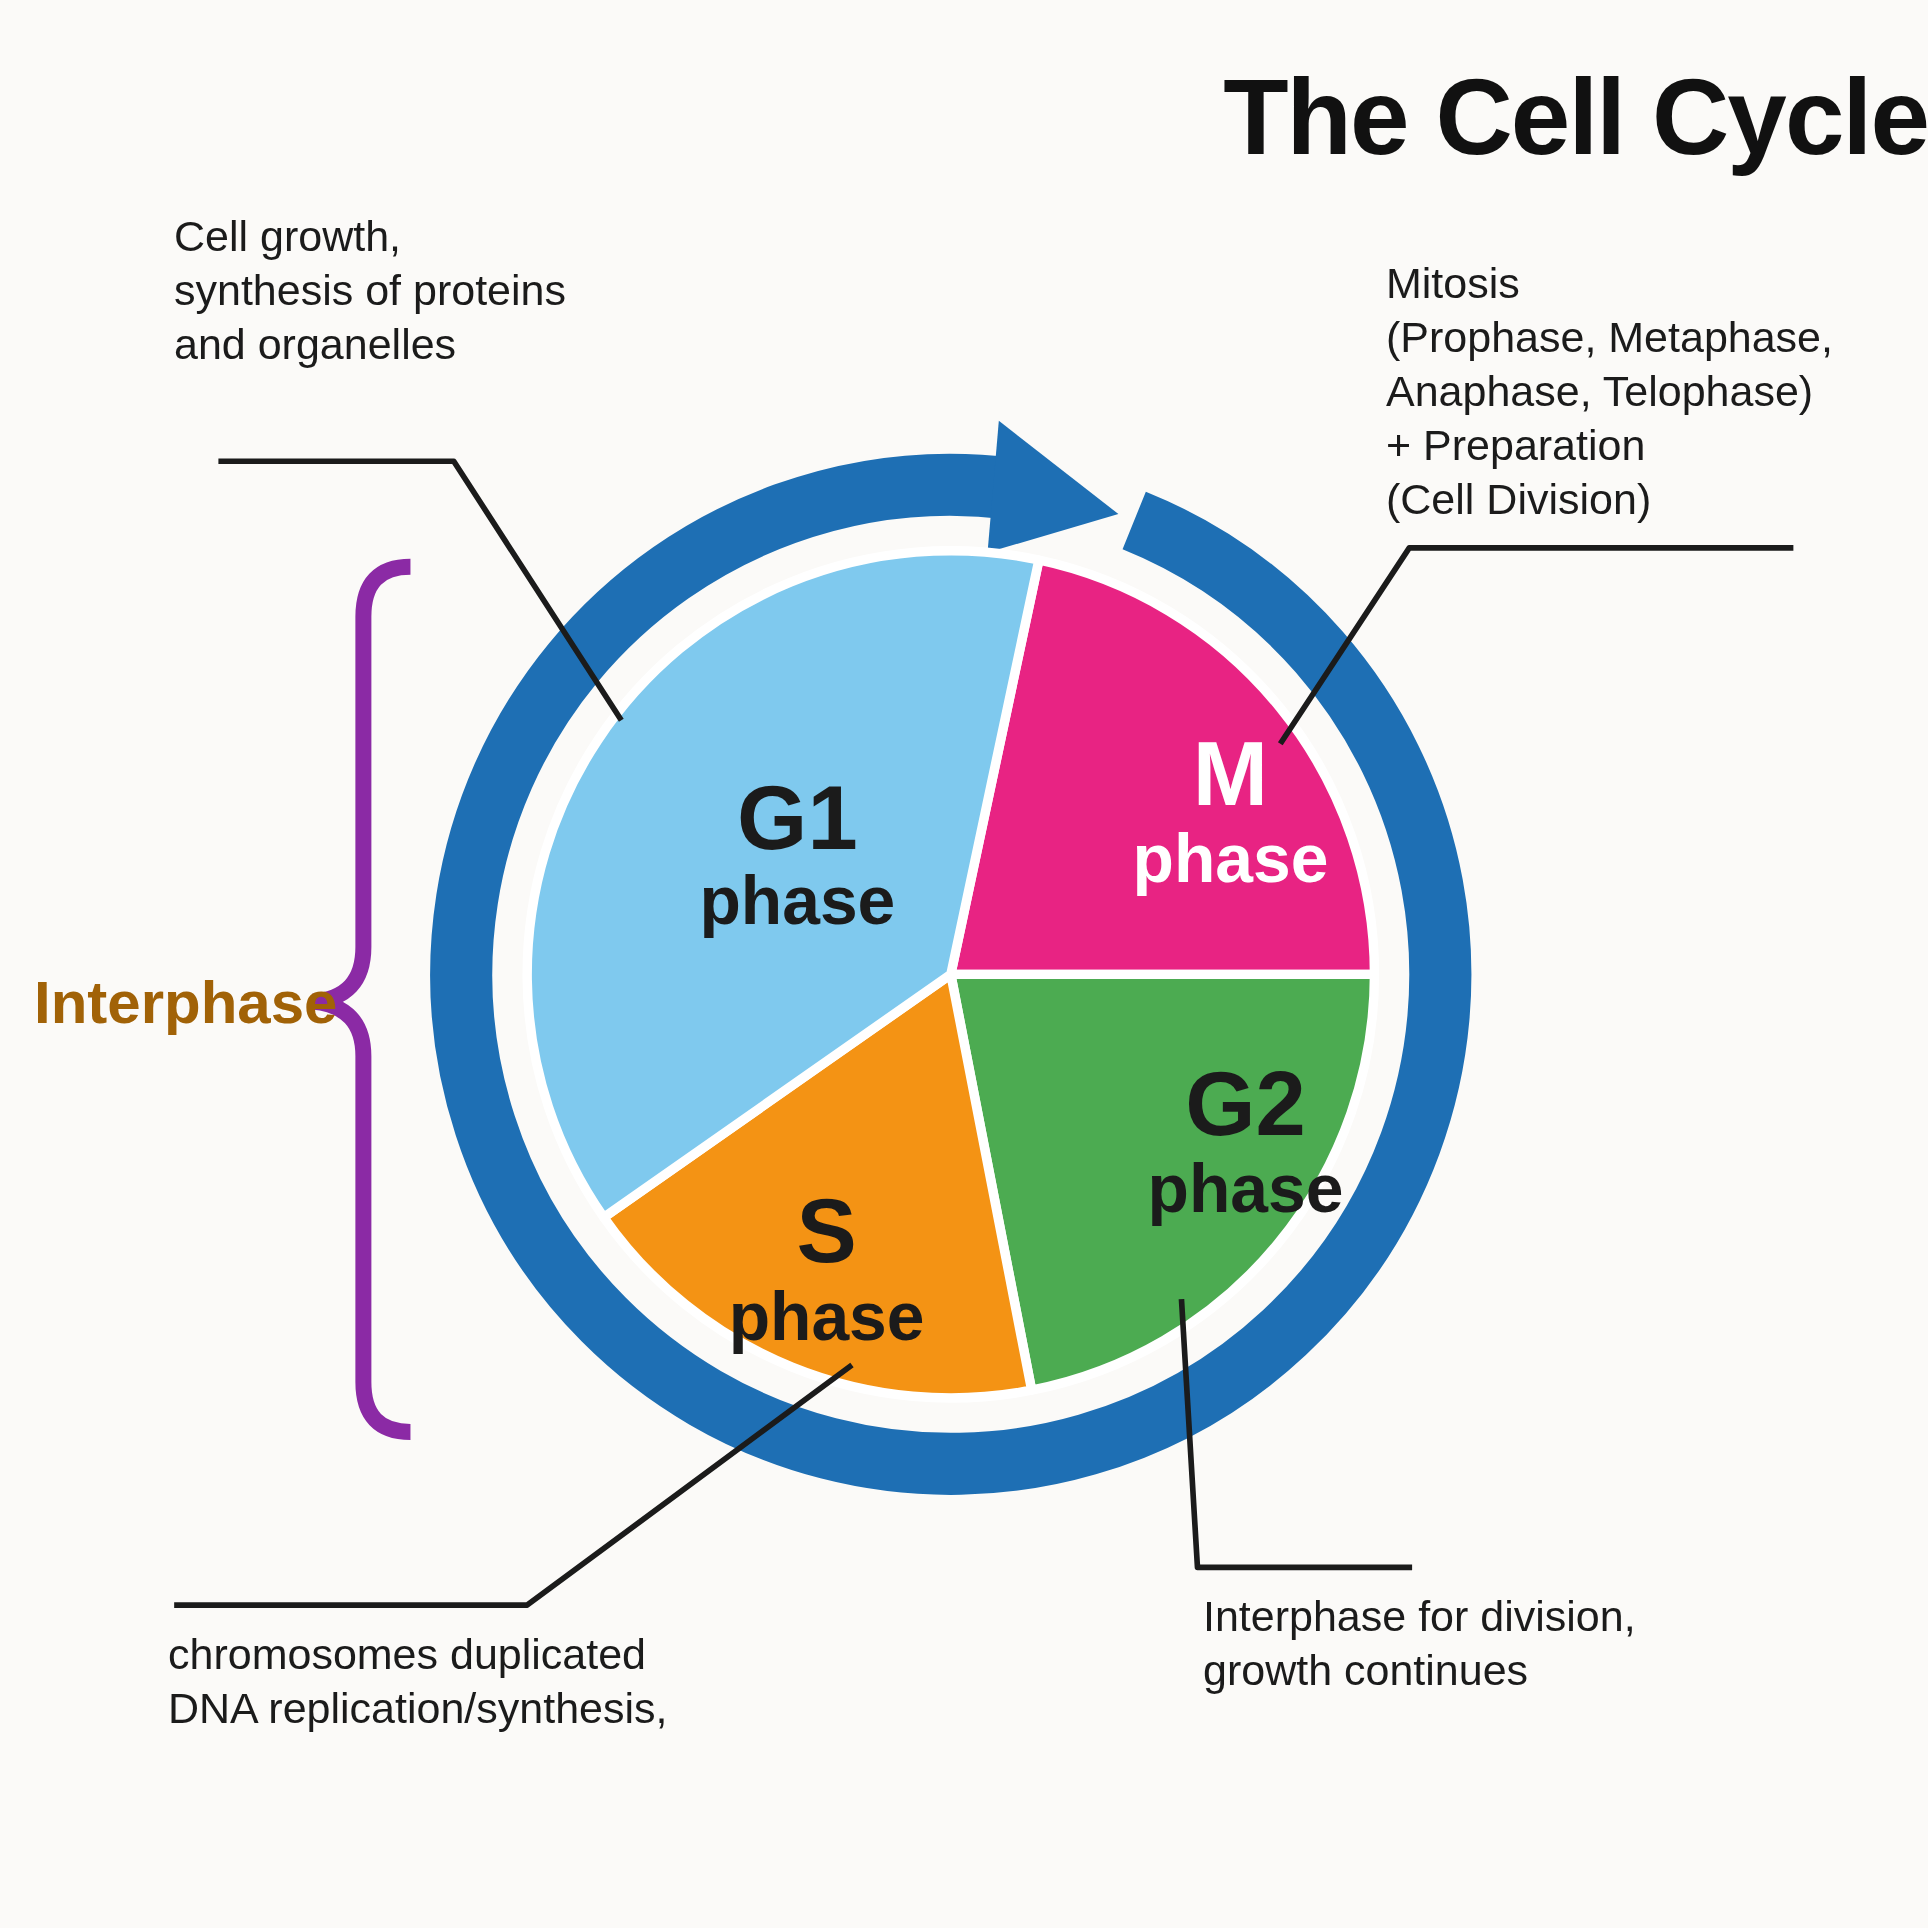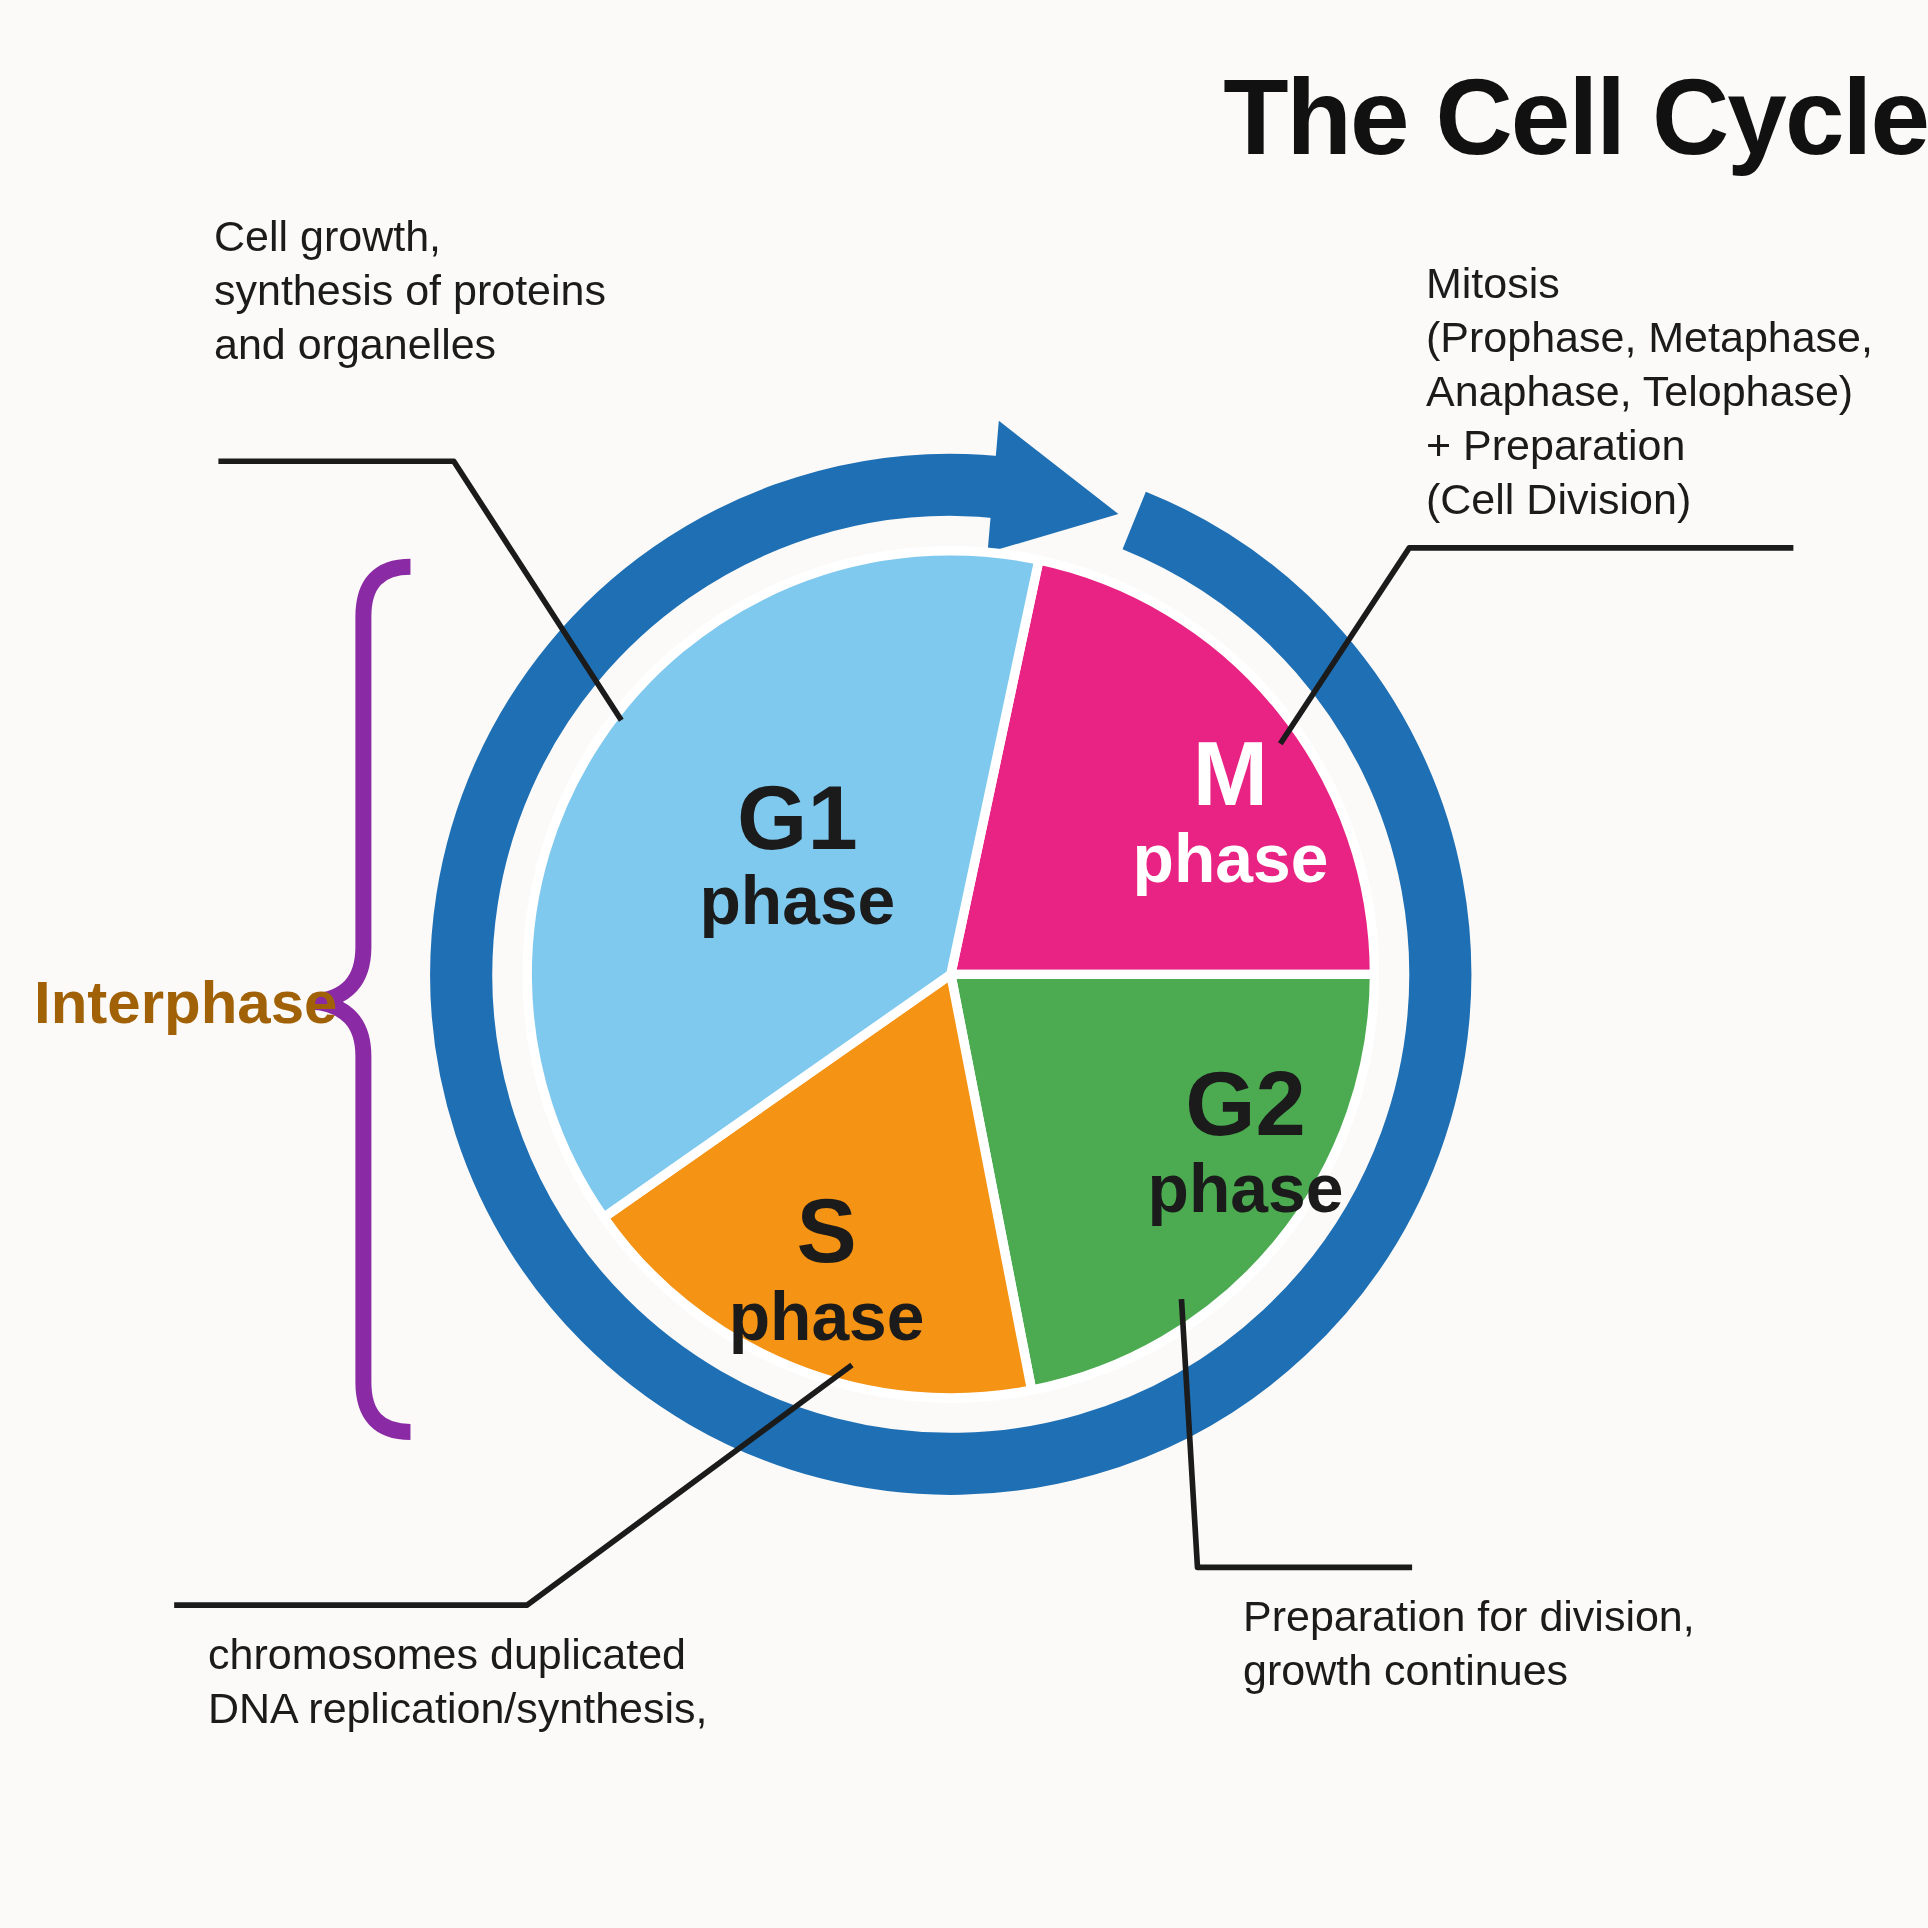--- a/index.html
+++ b/index.html
@@ -14,21 +14,20 @@
   .title{
     position:absolute;left:0;right:0;top:55px;z-index:2;
     text-align:right;
     font-size:107px;font-weight:bold;letter-spacing:-1.9px;
     color:#111;
   }
   .note{
     position:absolute;z-index:2;
     font-size:43px;line-height:54px;font-weight:normal;
     color:#1b1b1b;
-    margin-left:40px;
   }
   .note span{display:block;}
   .note-g1{left:174px;top:209px;}
   .note-m{left:1386px;top:256px;}
   .note-s{left:168px;top:1627px;}
   .note-g2{left:1203px;top:1589px;}
   .interphase{
     position:absolute;z-index:2;
     left:34px;top:968px;
     font-size:60px;font-weight:bold;
@@ -77,20 +76,20 @@
     <span>+ Preparation</span>
     <span>(Cell Division)</span>
   </div>
 
   <div class="note note-s">
     <span>chromosomes duplicated</span>
     <span>DNA replication/synthesis,</span>
   </div>
 
   <div class="note note-g2">
-    <span>Preparation for division,</span>
+    <span>Interphase for division,</span>
     <span>growth continues</span>
   </div>
 
   <div class="interphase">Interphase</div>
 
 </div>
 
 
 </body></html>

